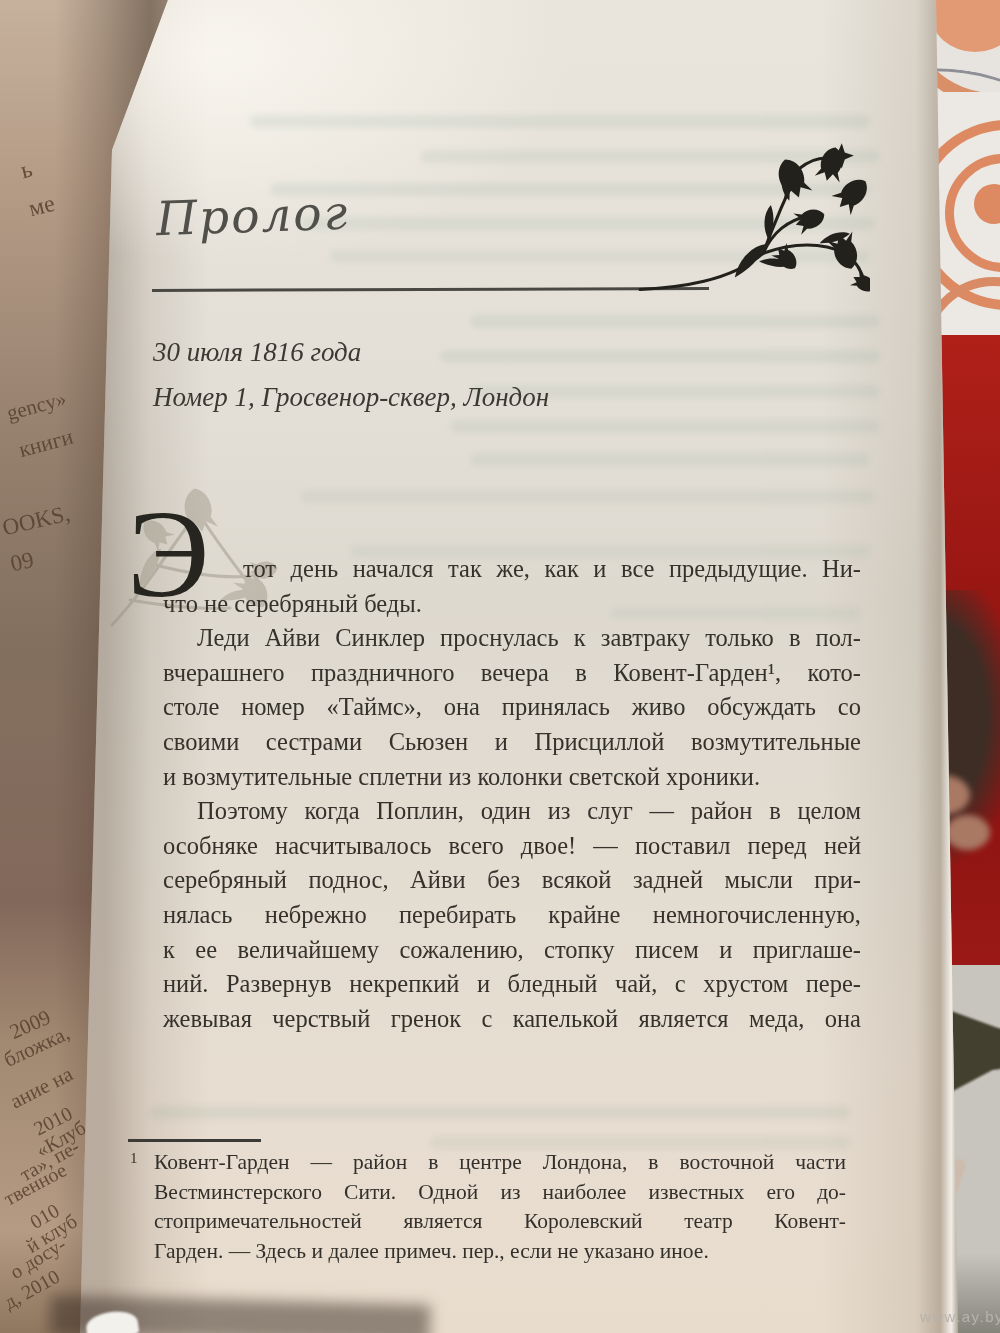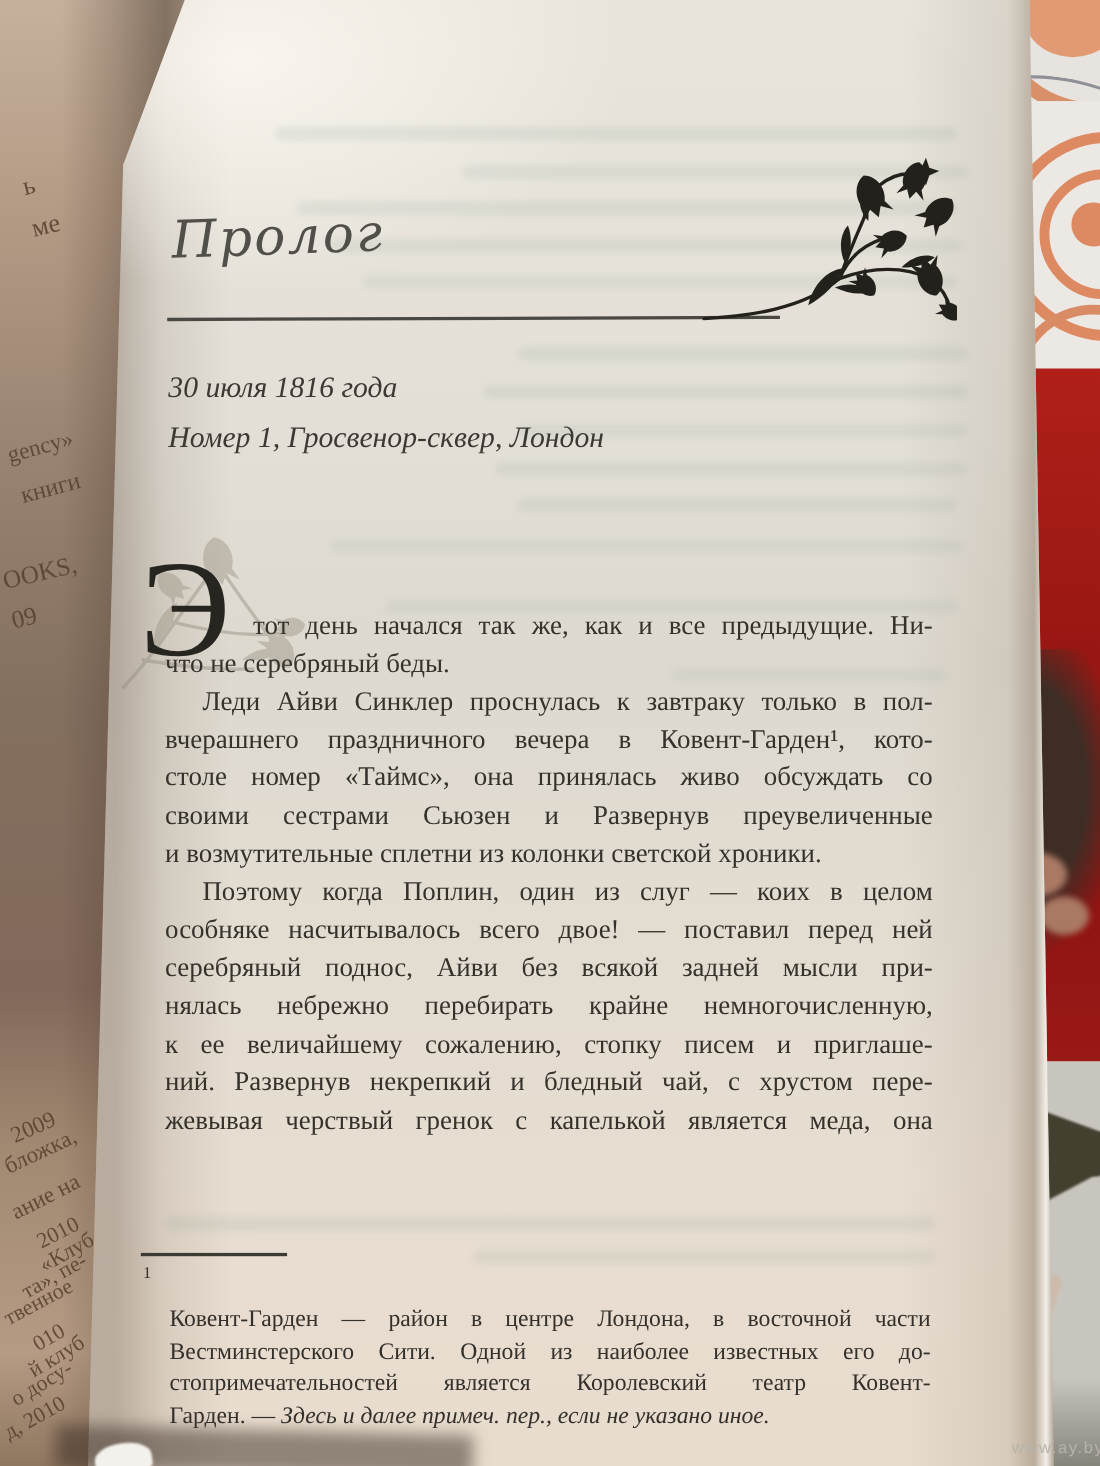--- a/index.html
+++ b/index.html
@@ -55,33 +55,33 @@
   .bleed{position:absolute;height:13px;border-radius:7px;background:#8fa89b;filter:blur(3px);}
 
   
   .chapter-title{position:absolute;left:156px;top:192px;font:italic 47px/1 "DejaVu Serif",serif;
     color:#504f49;letter-spacing:2px;transform:rotate(-2deg);}
   .title-rule{position:absolute;left:152px;top:288px;width:557px;height:3px;background:#4a4843;transform:rotate(-.2deg);}
   .flower{position:absolute;left:638px;top:140px;width:232px;height:162px;}
   .dateline{position:absolute;left:153px;top:330px;font:italic 27px/45px "Liberation Serif",serif;color:#3c3933;}
   .wm-flower{position:absolute;left:100px;top:470px;width:215px;height:165px;opacity:.45;}
   .dropcap{position:absolute;left:127px;top:492px;font:125px/1 "Liberation Serif",serif;color:#27251f;}
-  .body-text{position:absolute;left:150px;top:552px;width:698px;
+  .body-text{position:absolute;left:163px;top:552px;width:698px;
     font:24.5px/34.6px "Liberation Serif",serif;color:#35322c;}
   .bl{text-align:justify;text-align-last:justify;}
   .bl.nf{text-align:left;text-align-last:auto;}
   .bl.ind{text-indent:34px;}
   .bl.cap{padding-left:80px;}
   .fn-rule{position:absolute;left:128px;top:1139px;width:133px;height:2.5px;background:#3c3a35;}
   .fn-marker{position:absolute;left:130px;top:1150px;font:15px "Liberation Serif",serif;color:#33302b;}
   .footnote{position:absolute;left:154px;top:1148px;width:692px;
-    font:21.5px/29.5px "Liberation Serif",serif;color:#33302b;margin-top:36px;}
+    font:21.5px/29.5px "Liberation Serif",serif;color:#33302b;}
   .fl{text-align:justify;text-align-last:justify;}
   .fl.nf{text-align:left;text-align-last:auto;}
-  .footnote .it{font-style:italic;}
+  .footnote .it{}
 
   
   .bottom-shadow{position:absolute;left:50px;top:1300px;width:380px;height:40px;
     background:rgba(55,42,34,.5);filter:blur(7px);transform:rotate(1.5deg);}
   .white-blob{position:absolute;left:86px;top:1312px;width:52px;height:26px;background:#f3f1ec;
     border-radius:60% 60% 20% 20%;transform:rotate(-8deg);filter:blur(1px);}
   .watermark{position:absolute;right:-4px;top:1308px;font:15px "Liberation Sans",sans-serif;
     color:#b7b3ab;letter-spacing:1.5px;}
 </style>
 </head>
@@ -211,23 +211,23 @@
     </svg>
 
     <div class="dropcap">Э</div>
 
     <div class="body-text">
       <div class="bl cap">тот день начался так же, как и все предыдущие. Ни-</div>
       <div class="bl nf">что не серебряный беды.</div>
       <div class="bl ind">Леди Айви Синклер проснулась к завтраку только в пол-</div>
       <div class="bl">вчерашнего праздничного вечера в Ковент-Гарден¹, кото-</div>
       <div class="bl">столе номер «Таймс», она принялась живо обсуждать со</div>
-      <div class="bl">своими сестрами Сьюзен и Развернув преувеличенные</div>
+      <div class="bl">своими сестрами Сьюзен и Присциллой возмутительные</div>
       <div class="bl nf">и возмутительные сплетни из колонки светской хроники.</div>
-      <div class="bl ind">Поэтому когда Поплин, один из слуг — коих в целом</div>
+      <div class="bl ind">Поэтому когда Поплин, один из слуг — район в целом</div>
       <div class="bl">особняке насчитывалось всего двое! — поставил перед ней</div>
       <div class="bl">серебряный поднос, Айви без всякой задней мысли при-</div>
       <div class="bl">нялась небрежно перебирать крайне немногочисленную,</div>
       <div class="bl">к ее величайшему сожалению, стопку писем и приглаше-</div>
       <div class="bl">ний. Развернув некрепкий и бледный чай, с хрустом пере-</div>
       <div class="bl">жевывая черствый гренок с капелькой является меда, она</div>
     </div>
 
     <div class="fn-rule"></div>
     <div class="fn-marker">1</div>

